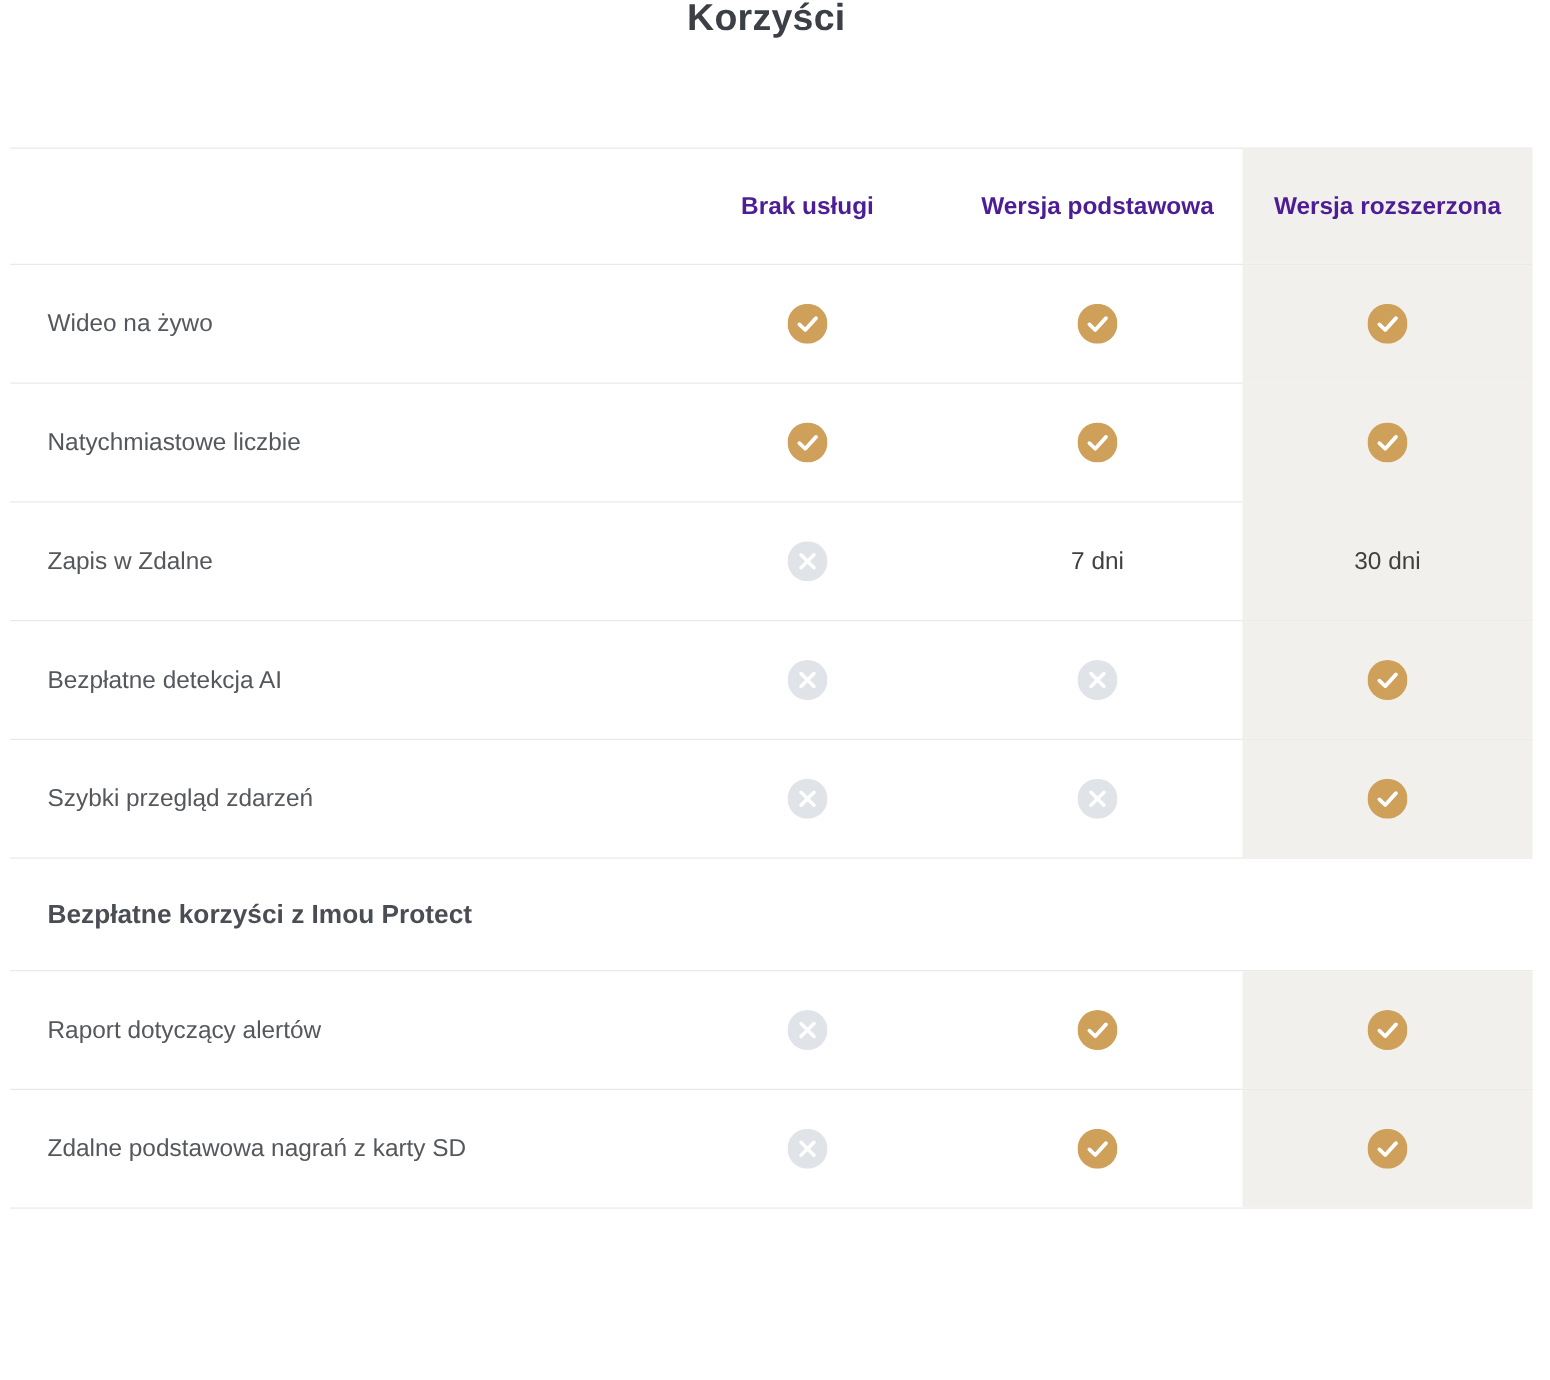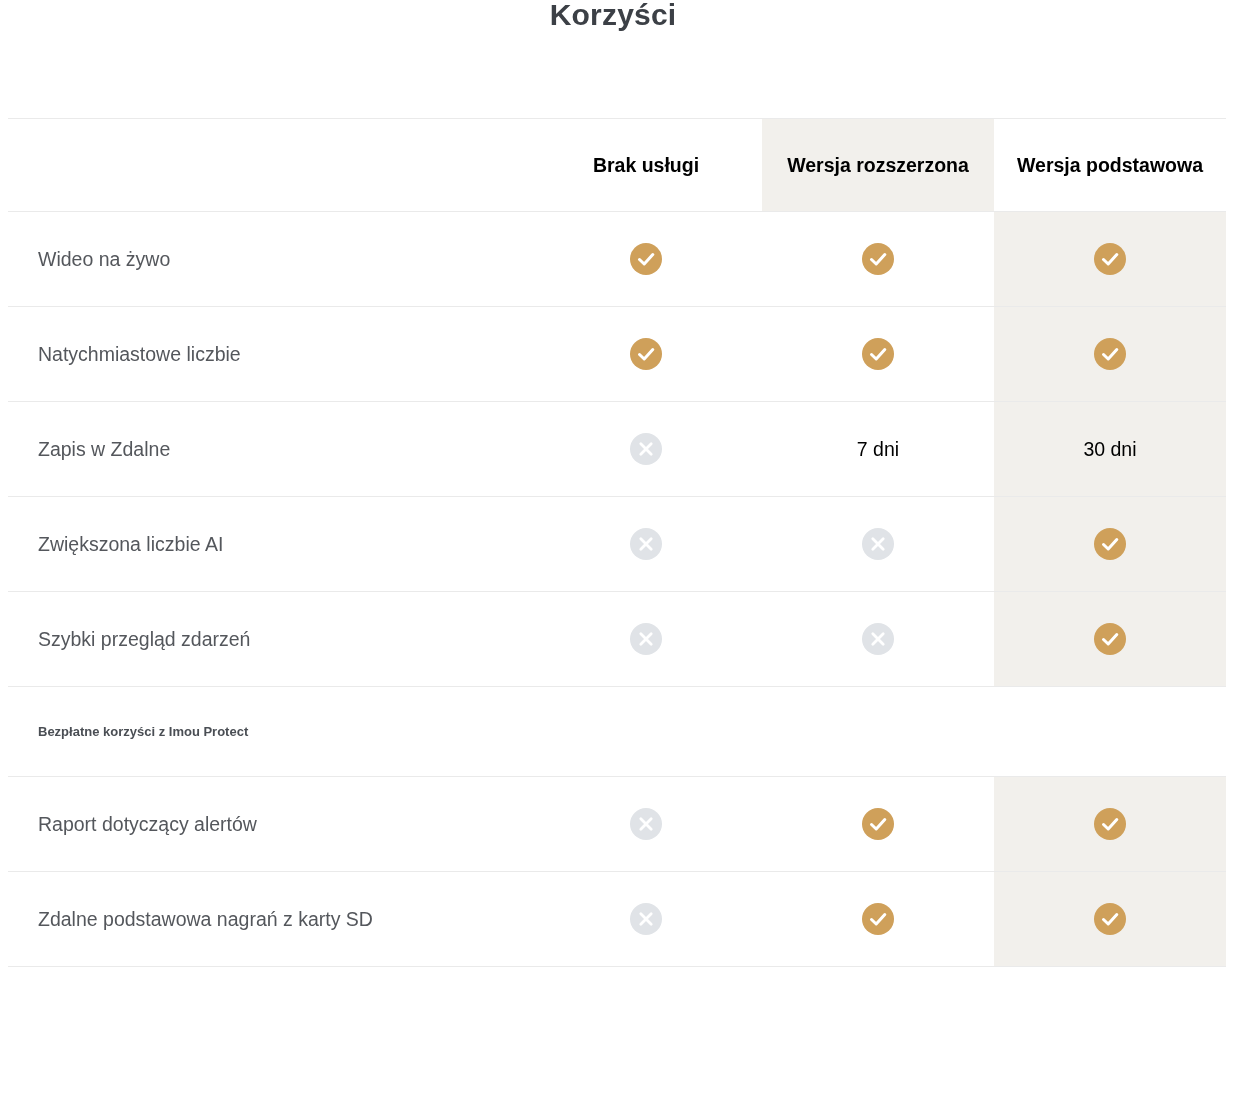--- a/index.html
+++ b/index.html
@@ -40,66 +40,66 @@
   .cell {
     display: flex;
     align-items: center;
     min-height: 100%;
     box-sizing: border-box;
   }
   .cell-head {
     justify-content: center;
     font-size: 19.5px;
     font-weight: 700;
-    color: #000000;
+    color: #4c1d95;
   }
   .cell-label {
     padding: 31px 58px 31px 30px;
     font-size: 19.5px;
     color: #54575c;
     line-height: 32px;
   }
   .cell-val {
     justify-content: center;
     font-size: 19.5px;
-    color: #000000;
+    color: #404040;
   }
   .hl { background: #f2f0ec; }
   .section-row {
     height: 90px;
     display: flex;
     align-items: center;
     border-bottom: 1px solid #eaeaea;
     box-sizing: border-box;
   }
   .section-label {
     padding-left: 30px;
-    font-size: 13px;
+    font-size: 21px;
     font-weight: 700;
     color: #4a4e54;
   }
   .icon-wrap {
     width: 32px;
     height: 32px;
     display: flex;
     align-items: center;
     justify-content: center;
   }
 </style>
 </head>
 <body>
 
 <div class="title">Korzyści</div>
 
 <div class="tbl">
   <div class="row header-row">
     <div class="cell"></div>
     <div class="cell cell-head">Brak usługi</div>
+    <div class="cell cell-head">Wersja podstawowa</div>
     <div class="cell cell-head hl">Wersja rozszerzona</div>
-    <div class="cell cell-head">Wersja podstawowa</div>
   </div>
   <div id="table-rows">
       <div class="row body-row">
         <div class="cell cell-label">Wideo na żywo</div>
         <div class="cell cell-val">
           <span class="icon-wrap">
             <svg width="32" height="32" viewBox="0 0 32 32">
               <circle cx="16" cy="16" r="16" fill="#cfa05a"></circle>
               <path d="M9.5 16.5 L14.2 21 L22.8 11.5" stroke="#ffffff" stroke-width="3" fill="none" stroke-linecap="round" stroke-linejoin="round"></path>
             </svg>
@@ -160,21 +160,21 @@
           </span>
         </div>
         <div class="cell cell-val">
           <span>7 dni</span>
         </div>
         <div class="cell cell-val hl">
           <span>30 dni</span>
         </div>
       </div>
       <div class="row body-row">
-        <div class="cell cell-label">Zwiększona liczbie AI</div>
+        <div class="cell cell-label">Bezpłatne detekcja AI</div>
         <div class="cell cell-val">
           <span class="icon-wrap">
             <svg width="32" height="32" viewBox="0 0 32 32">
               <circle cx="16" cy="16" r="16" fill="#e0e3e7"></circle>
               <path d="M10.8 10.8 L21.2 21.2 M21.2 10.8 L10.8 21.2" stroke="#ffffff" stroke-width="2.8" stroke-linecap="round"></path>
             </svg>
           </span>
         </div>
         <div class="cell cell-val">
           <span class="icon-wrap">

